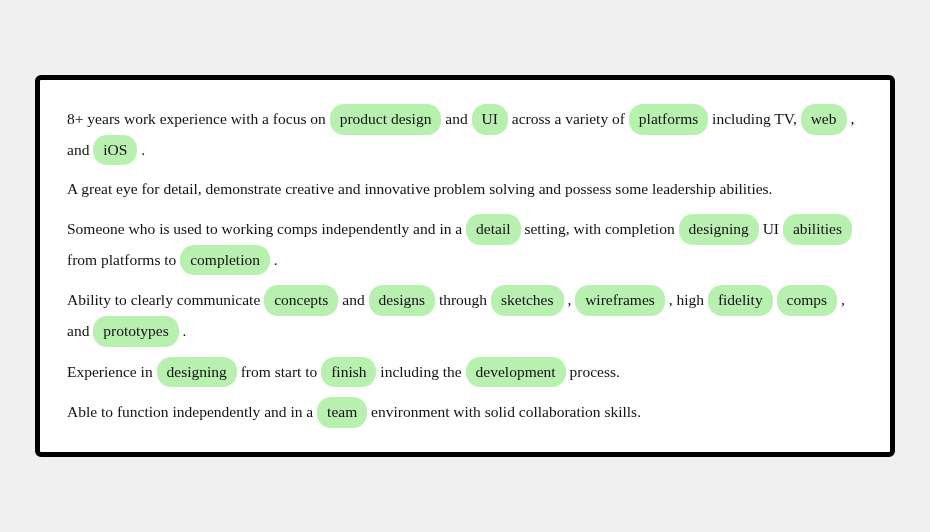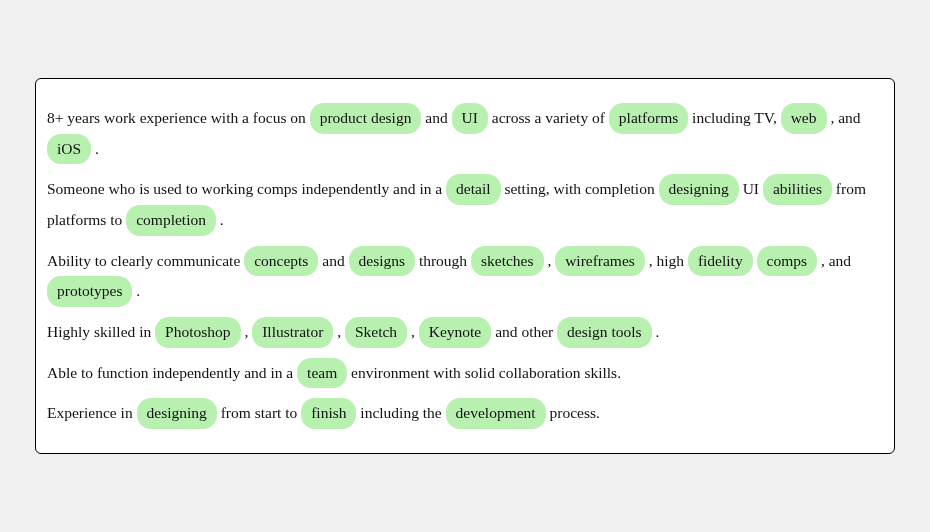--- a/index.html
+++ b/index.html
@@ -12,23 +12,23 @@
       background: #f0f0f0;
       display: flex;
       align-items: center;
       justify-content: center;
       min-height: 100vh;
       font-family: Georgia, 'Times New Roman', serif;
     }
 
     .card {
       background: #ffffff;
-      border: 1px solid #000000;
+      border: 5px solid #000000;
       border-radius: 6px;
-      padding: 24px 11px;
+      padding: 24px 27px;
       width: 860px;
       max-width: 100%;
       line-height: 1.85;
       font-size: 15.5px;
       color: #111111;
     }
 
     .paragraph {
       margin-bottom: 10px;
     }
@@ -44,18 +44,18 @@
       display: inline-block;
       font-weight: 500;
       white-space: nowrap;
     }
   </style>
 </head>
 <body>
 
 <div class="card">
 <div class="paragraph"><span>8+ years work experience with a focus on </span><span class="highlight">product   design</span><span> and </span><span class="highlight">UI</span><span> across a variety of </span><span class="highlight">platforms</span><span> including TV, </span><span class="highlight">web</span><span> , and </span><span class="highlight">iOS</span><span> .</span></div>
+    <div class="paragraph"><span>A great eye for detail, demonstrate creative and innovative problem solving and possess some leadership abilities.</span></div>
     <div class="paragraph"><span>Someone who is used to working comps independently and in a </span><span class="highlight">detail</span><span> setting, with completion </span><span class="highlight">designing</span><span>  UI  </span><span class="highlight">abilities</span><span> from platforms to </span><span class="highlight">completion</span><span> .</span></div>
     <div class="paragraph"><span>Ability to clearly communicate </span><span class="highlight">concepts</span><span> and </span><span class="highlight">designs</span><span> through </span><span class="highlight">sketches</span><span> , </span><span class="highlight">wireframes</span><span> , high </span><span class="highlight">fidelity</span><span>  </span><span class="highlight">comps</span><span> , and </span><span class="highlight">prototypes</span><span> .</span></div>
-    <div class="paragraph"><span>Highly skilled in </span><span class="highlight">Photoshop</span><span> , </span><span class="highlight">Illustrator</span><span> , </span><span class="highlight">Sketch</span><span> , </span><span class="highlight">Keynote</span><span> and other </span><span class="highlight">design   tools</span><span> .</span></div>
+    <div class="paragraph"><span>Experience in </span><span class="highlight">designing</span><span> from start to </span><span class="highlight">finish</span><span> including the </span><span class="highlight">development</span><span> process.</span></div>
     <div class="paragraph"><span>Able to function independently and in a </span><span class="highlight">team</span><span> environment with solid collaboration skills.</span></div>
-    <div class="paragraph"><span>Experience in </span><span class="highlight">designing</span><span> from start to </span><span class="highlight">finish</span><span> including the </span><span class="highlight">development</span><span> process.</span></div>
   </div>
 
 </body></html>

